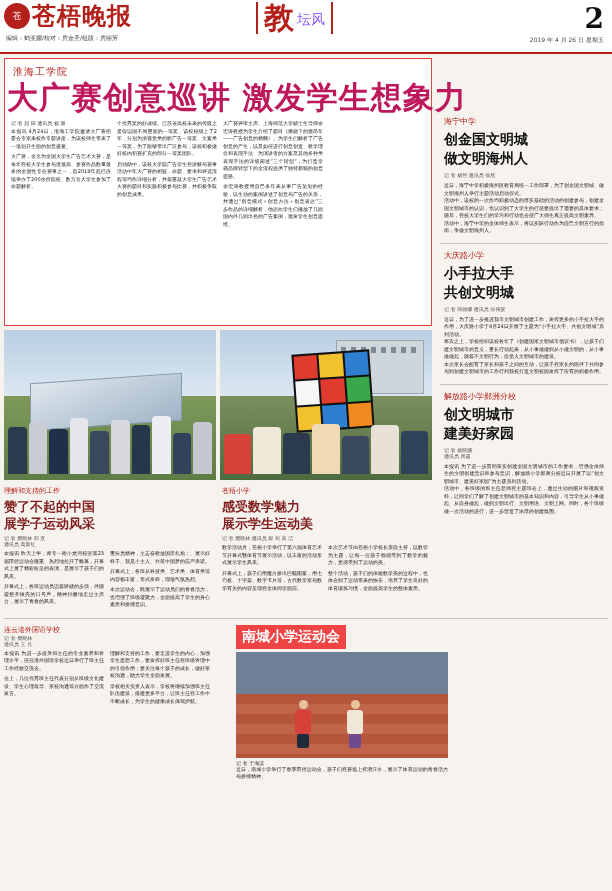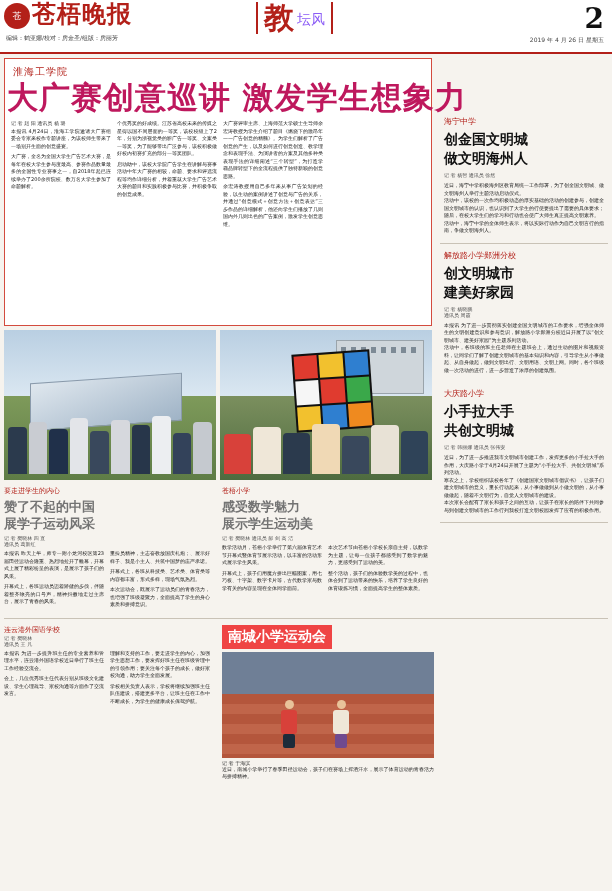--- a/index.html
+++ b/index.html
@@ -10,21 +10,21 @@
     overflow:hidden;
     position:relative;
   }
   .page{position:relative;width:612px;height:891px;background:#f6f3ee;}
 
   
   .masthead{position:relative;height:52px;border-bottom:2px solid #b32019;background:#fff;}
   .logo-wrap{position:absolute;left:4px;top:2px;display:flex;align-items:center;}
   .logo-circle{width:26px;height:26px;border-radius:50%;background:#b32019;color:#fff;
     font-size:9px;display:flex;align-items:center;justify-content:center;margin-right:2px;}
-  .logo-text{font-family:Liberation Mono, monospace;font-size:24px;color:#b32019;
+  .logo-text{font-family:Liberation Serif, serif;font-size:24px;color:#b32019;
     font-weight:bold;letter-spacing:1px;line-height:28px;}
   .edition-box{position:absolute;left:256px;top:2px;display:flex;align-items:flex-end;
     border-left:2px solid #b32019;border-right:2px solid #b32019;padding:0 6px;}
   .edition-big{font-family:"DejaVu Serif","Liberation Serif",serif;font-size:30px;font-weight:bold;color:#b32019;line-height:32px;}
   .edition-small{font-size:14px;color:#8b5cf6;margin-left:3px;line-height:30px;}
   .page-no{position:absolute;right:8px;top:2px;font-family:"DejaVu Serif","Liberation Serif",serif;
     font-size:28px;font-weight:bold;color:#111;}
   .mast-sub{position:absolute;left:6px;top:34px;font-size:6px;color:#444;}
   .mast-date{position:absolute;right:8px;top:36px;font-size:6px;color:#444;}
 
@@ -65,30 +65,30 @@
   .photo{position:relative;overflow:hidden;background:#8a9bb0;}
   .p1{width:212px;height:150px;}
   .p2{width:212px;height:150px;}
   .caption-bar{font-size:5px;color:#333;margin-top:2px;}
 
   
   .mid{display:flex;gap:6px;margin-top:6px;}
   .art{width:212px;}
   .art-school{font-size:7px;color:#b32019;}
   .art-title{font-family:"DejaVu Serif","Liberation Serif",serif;font-size:13px;font-weight:bold;
-    color:#737373;line-height:17px;margin:2px 0 3px 0;}
+    color:#7f1d1d;line-height:17px;margin:2px 0 3px 0;}
   .art-byline{font-size:5px;color:#555;margin-bottom:3px;}
   .art-cols{display:flex;gap:6px;}
   .art-col{width:100px;font-size:5px;line-height:7.5px;color:#222;text-align:justify;}
   .art-col p{margin:0 0 3px 0;}
 
   .divider{height:1px;background:#c9c2b6;margin:6px 0;}
 
   
-  .bottom{display:flex;gap:6px;margin-top:4px;}
+  .bottom{display:flex;gap:20px;margin-top:4px;}
   .bot-left{width:212px;}
   .bot-right{width:212px;}
   .headline-red-box{background:#ef4444;color:#fff;font-family:"DejaVu Serif","Liberation Serif",serif;
     font-size:14px;font-weight:bold;padding:3px 6px;display:inline-block;}
   .bot-photo{width:212px;height:106px;margin-top:3px;background:#6f7f96;position:relative;overflow:hidden;}
 
   
   .sky{position:absolute;left:0;top:0;width:100%;height:46%;
        background:linear-gradient(#b9cfe2,#dce8f2);}
   .ground{position:absolute;left:0;bottom:0;width:100%;height:56%;
@@ -159,37 +159,37 @@
     <div class="rail">
       <div class="rail-block">
         <div class="rail-school">海宁中学</div>
         <div class="rail-title" style="white-space:pre-line">创金国文明城
 做文明海州人</div>
         <div class="rail-byline">记 者  杨智   通讯员  徐然</div>
         <div class="rail-text" style="white-space:pre-line">近日，海宁中学积极海州区教育局统一工作部署，为了创全国文明城、做文明海州人举行主题活动启动仪式。
 活动中，该校的一次作均积极动态的厚实基础的活动的创建参与，创建全国文明城市的认识，也认识到了大学生的行使要提出了需要的具体要求；随后，在校大学生们的学习和行动也会使广大师生真正提高文明素养。
 活动中，海宁中学的全体师生表示，将以实际行动作为自己文明言行的指南，争做文明海州人。</div>
       </div>
+      <div class="rail-block">
+        <div class="rail-school">大庆路小学</div>
+        <div class="rail-title" style="white-space:pre-line">小手拉大手
+共创文明城</div>
+        <div class="rail-byline">记 者  韩丽娜   通讯员  张伟安</div>
+        <div class="rail-text" style="white-space:pre-line">近日，为了进一步推进我市文明城市创建工作，发挥更多的小手拉大手的作用，大庆路小学于4月24日开展了主题为“小手拉大手、共创文明城”系列活动。
+寒衣之上，学校组织该校各年了《创建国家文明城市倡议书》，让孩子们建文明城市的意义，里长行动起来，从小事做做到从小做文明的，从小事做做起，随着不文明行为，自觉人文明城市的建设。
+本次家长会配有了家长和孩子之间的互动，让孩子在家长的陪伴下共同参与到创建文明城市的工作行列我校打造文明校园发挥了应有的积极作用。</div>
+      </div>
       <div class="rail-block" style="border-bottom:none">
         <div class="rail-school">解放路小学郧洲分校</div>
         <div class="rail-title" style="white-space:pre-line">创文明城市
 建美好家园</div>
         <div class="rail-byline" style="white-space:pre-line">记 者  杨晓鹏
 通讯员  周霞</div>
         <div class="rail-text" style="white-space:pre-line">本报讯  为了进一步贯彻落实创建全国文明城市的工作要求，增强全体师生的文明创建意识和参与意识，解放路小学郧洲分校近日开展了以“创文明城市、建美好家园”为主题系列活动。
 活动中，各班级的班主任老师在主题班会上，通过生动的图片和视频资料，让同学们了解了创建文明城市的基本知识和内容，引导学生从小事做起、从自身做起，做到文明出行、文明用语、文明上网。同时，各个班级做一次活动的进行，进一步营造了浓厚的创建氛围。</div>
-      </div>
-      <div class="rail-block">
-        <div class="rail-school">大庆路小学</div>
-        <div class="rail-title" style="white-space:pre-line">小手拉大手
-共创文明城</div>
-        <div class="rail-byline">记 者  韩丽娜   通讯员  张伟安</div>
-        <div class="rail-text" style="white-space:pre-line">近日，为了进一步推进我市文明城市创建工作，发挥更多的小手拉大手的作用，大庆路小学于4月24日开展了主题为“小手拉大手、共创文明城”系列活动。
-寒衣之上，学校组织该校各年了《创建国家文明城市倡议书》，让孩子们建文明城市的意义，里长行动起来，从小事做做到从小做文明的，从小事做做起，随着不文明行为，自觉人文明城市的建设。
-本次家长会配有了家长和孩子之间的互动，让孩子在家长的陪伴下共同参与到创建文明城市的工作行列我校打造文明校园发挥了应有的积极作用。</div>
       </div>
     </div>
 
     <div class="photostrip">
       <div class="photo p1">
         <div class="sky"></div>
         <div class="ground"></div>
         <div class="banner"></div>
         <div class="crowdrow">
           <i class="kid" style="height:52%;background:#2b3a4d"></i>
@@ -226,21 +226,21 @@
           <i class="kid" style="height:56%;background:#f0d9b5"></i>
           <i class="kid" style="height:42%;background:#39485c"></i>
           <i class="kid" style="height:54%;background:#e8e2d6"></i>
           <i class="kid" style="height:48%;background:#2f4358"></i>
         </div>
       </div>
     </div>
 
     <div class="mid">
       <div class="art">
-        <div class="art-school">要走进学生的内心</div>
+        <div class="art-school">理解和支持的工作</div>
         <div class="art-title" style="white-space:pre-line">赞了不起的中国
 展学子运动风采</div>
         <div class="art-byline" style="white-space:pre-line">记 者  樊晓林   四 直
 通讯员  葛新红</div>
         <div class="art-cols">
           <div class="art-col">
             <p>本报讯  昨天上午，师专一附小龙河校区第23届田径运动会隆重、热烈地拉开了帷幕，开幕式上展了精彩纷呈的表演，是展示了孩子们的风采。</p>
             <p>开幕式上，各班运动员迈着矫健的步伐，伴随着整齐嘹亮的口号声，精神抖擞地走过主席台，展示了青春的风采。</p>
           </div>
           <div class="art-col">

